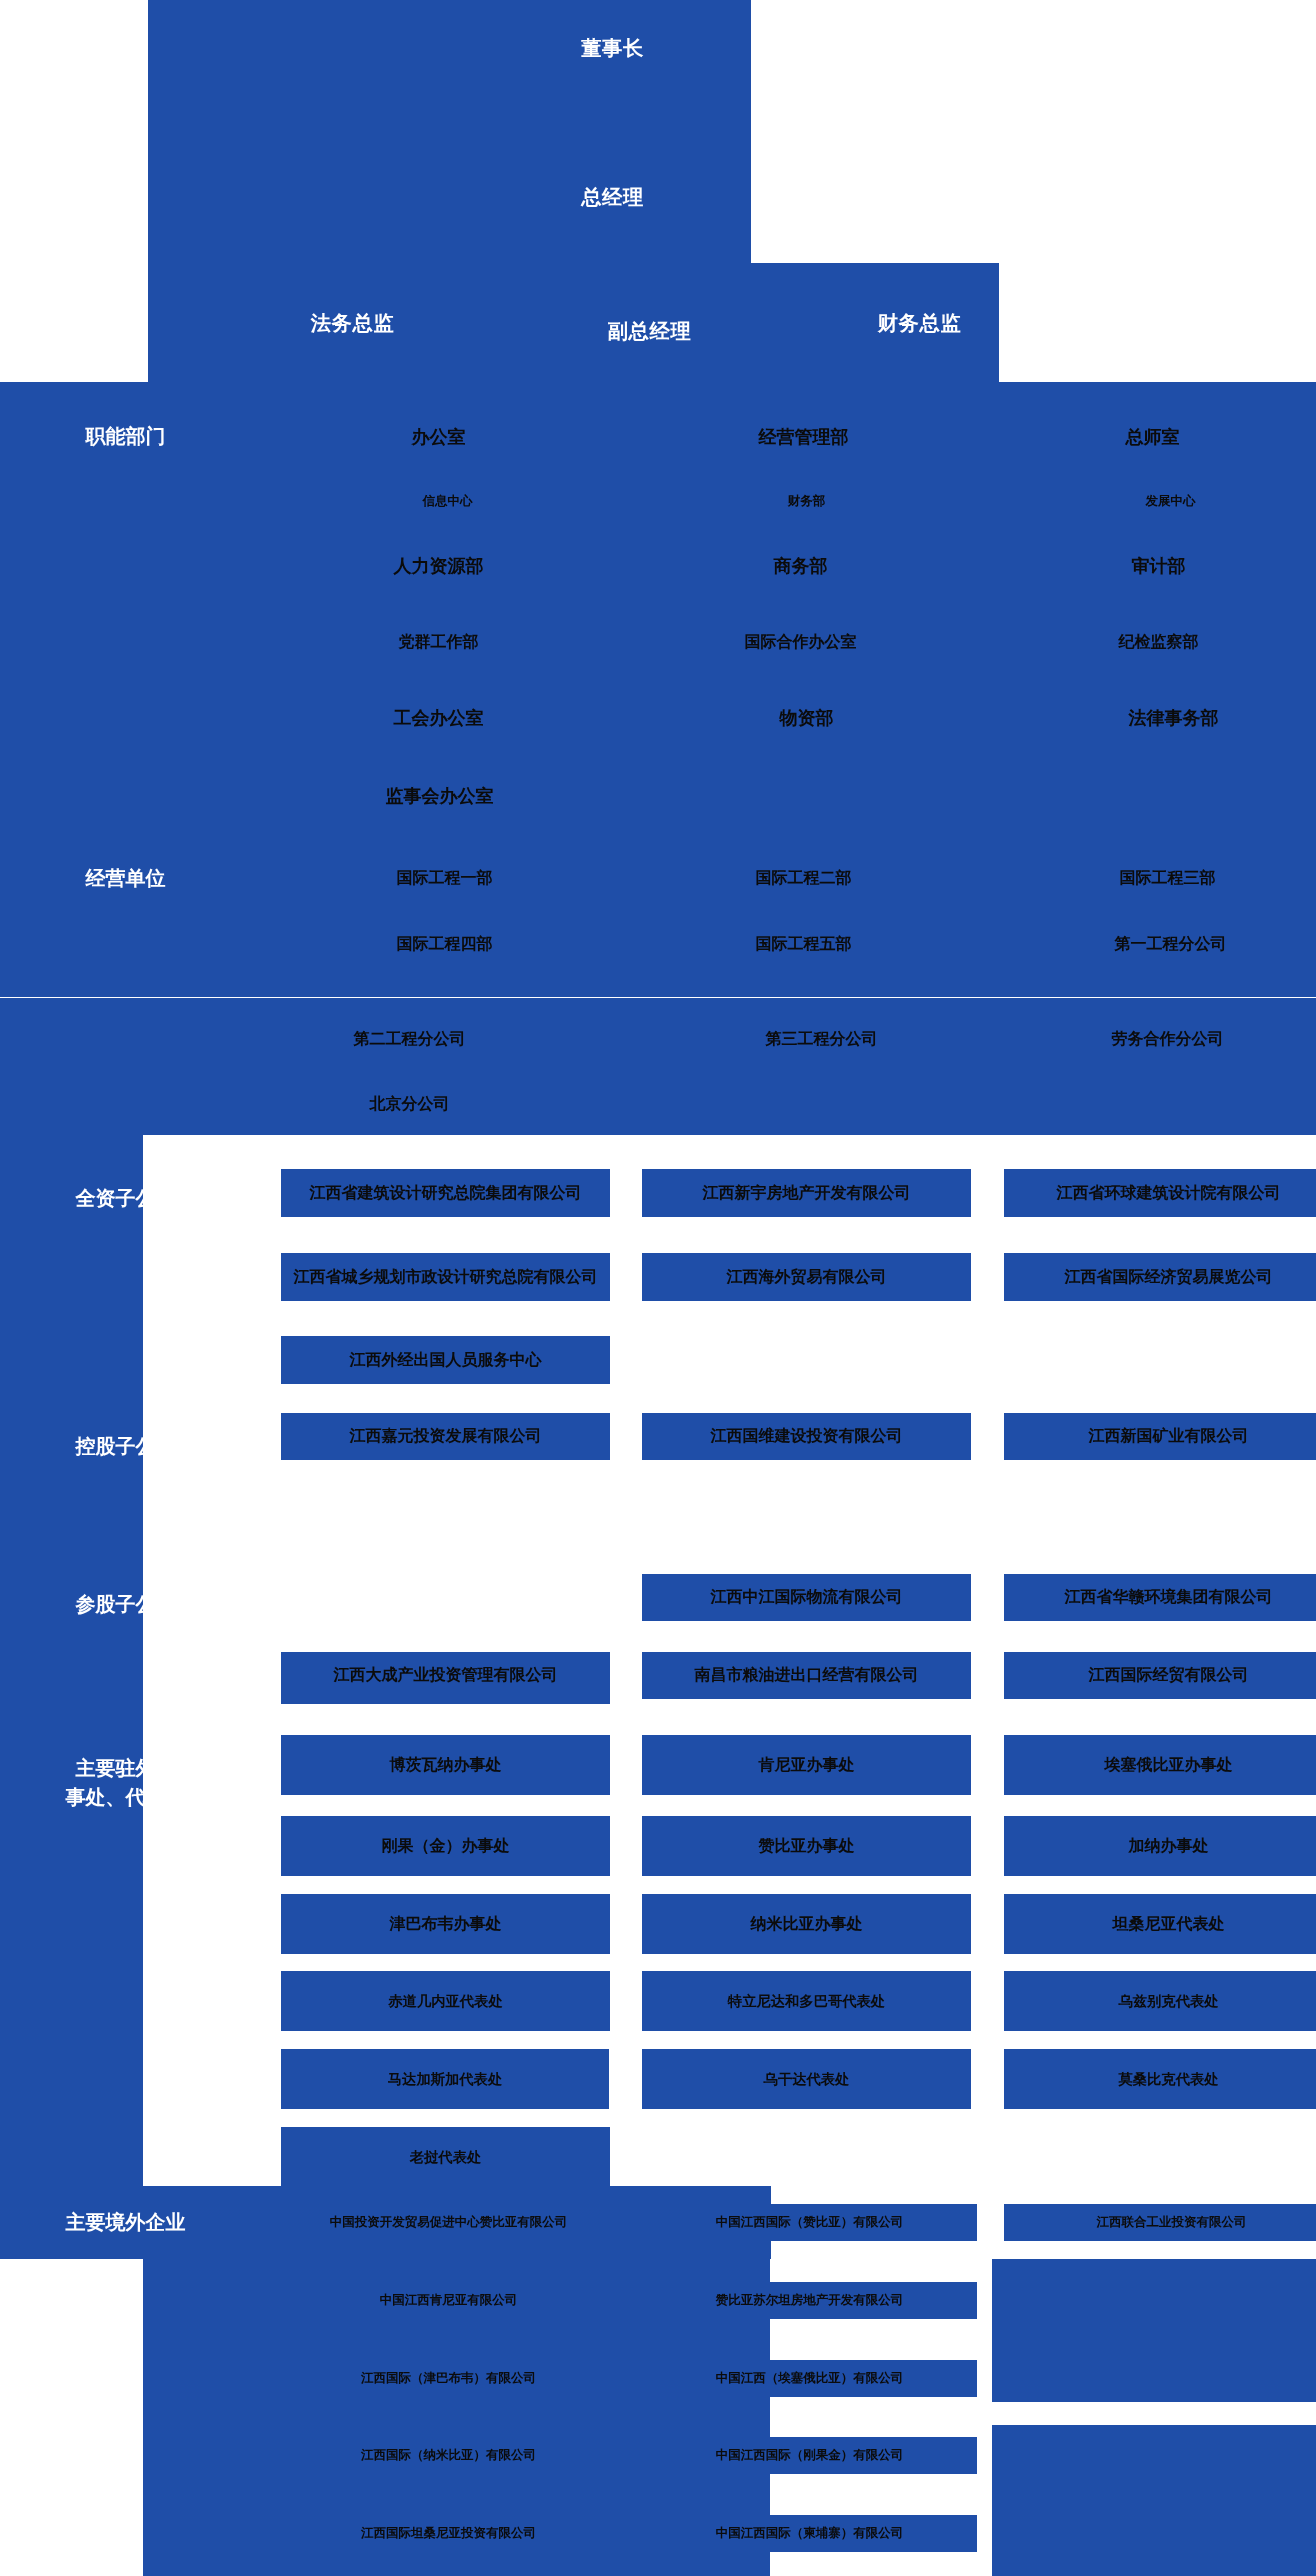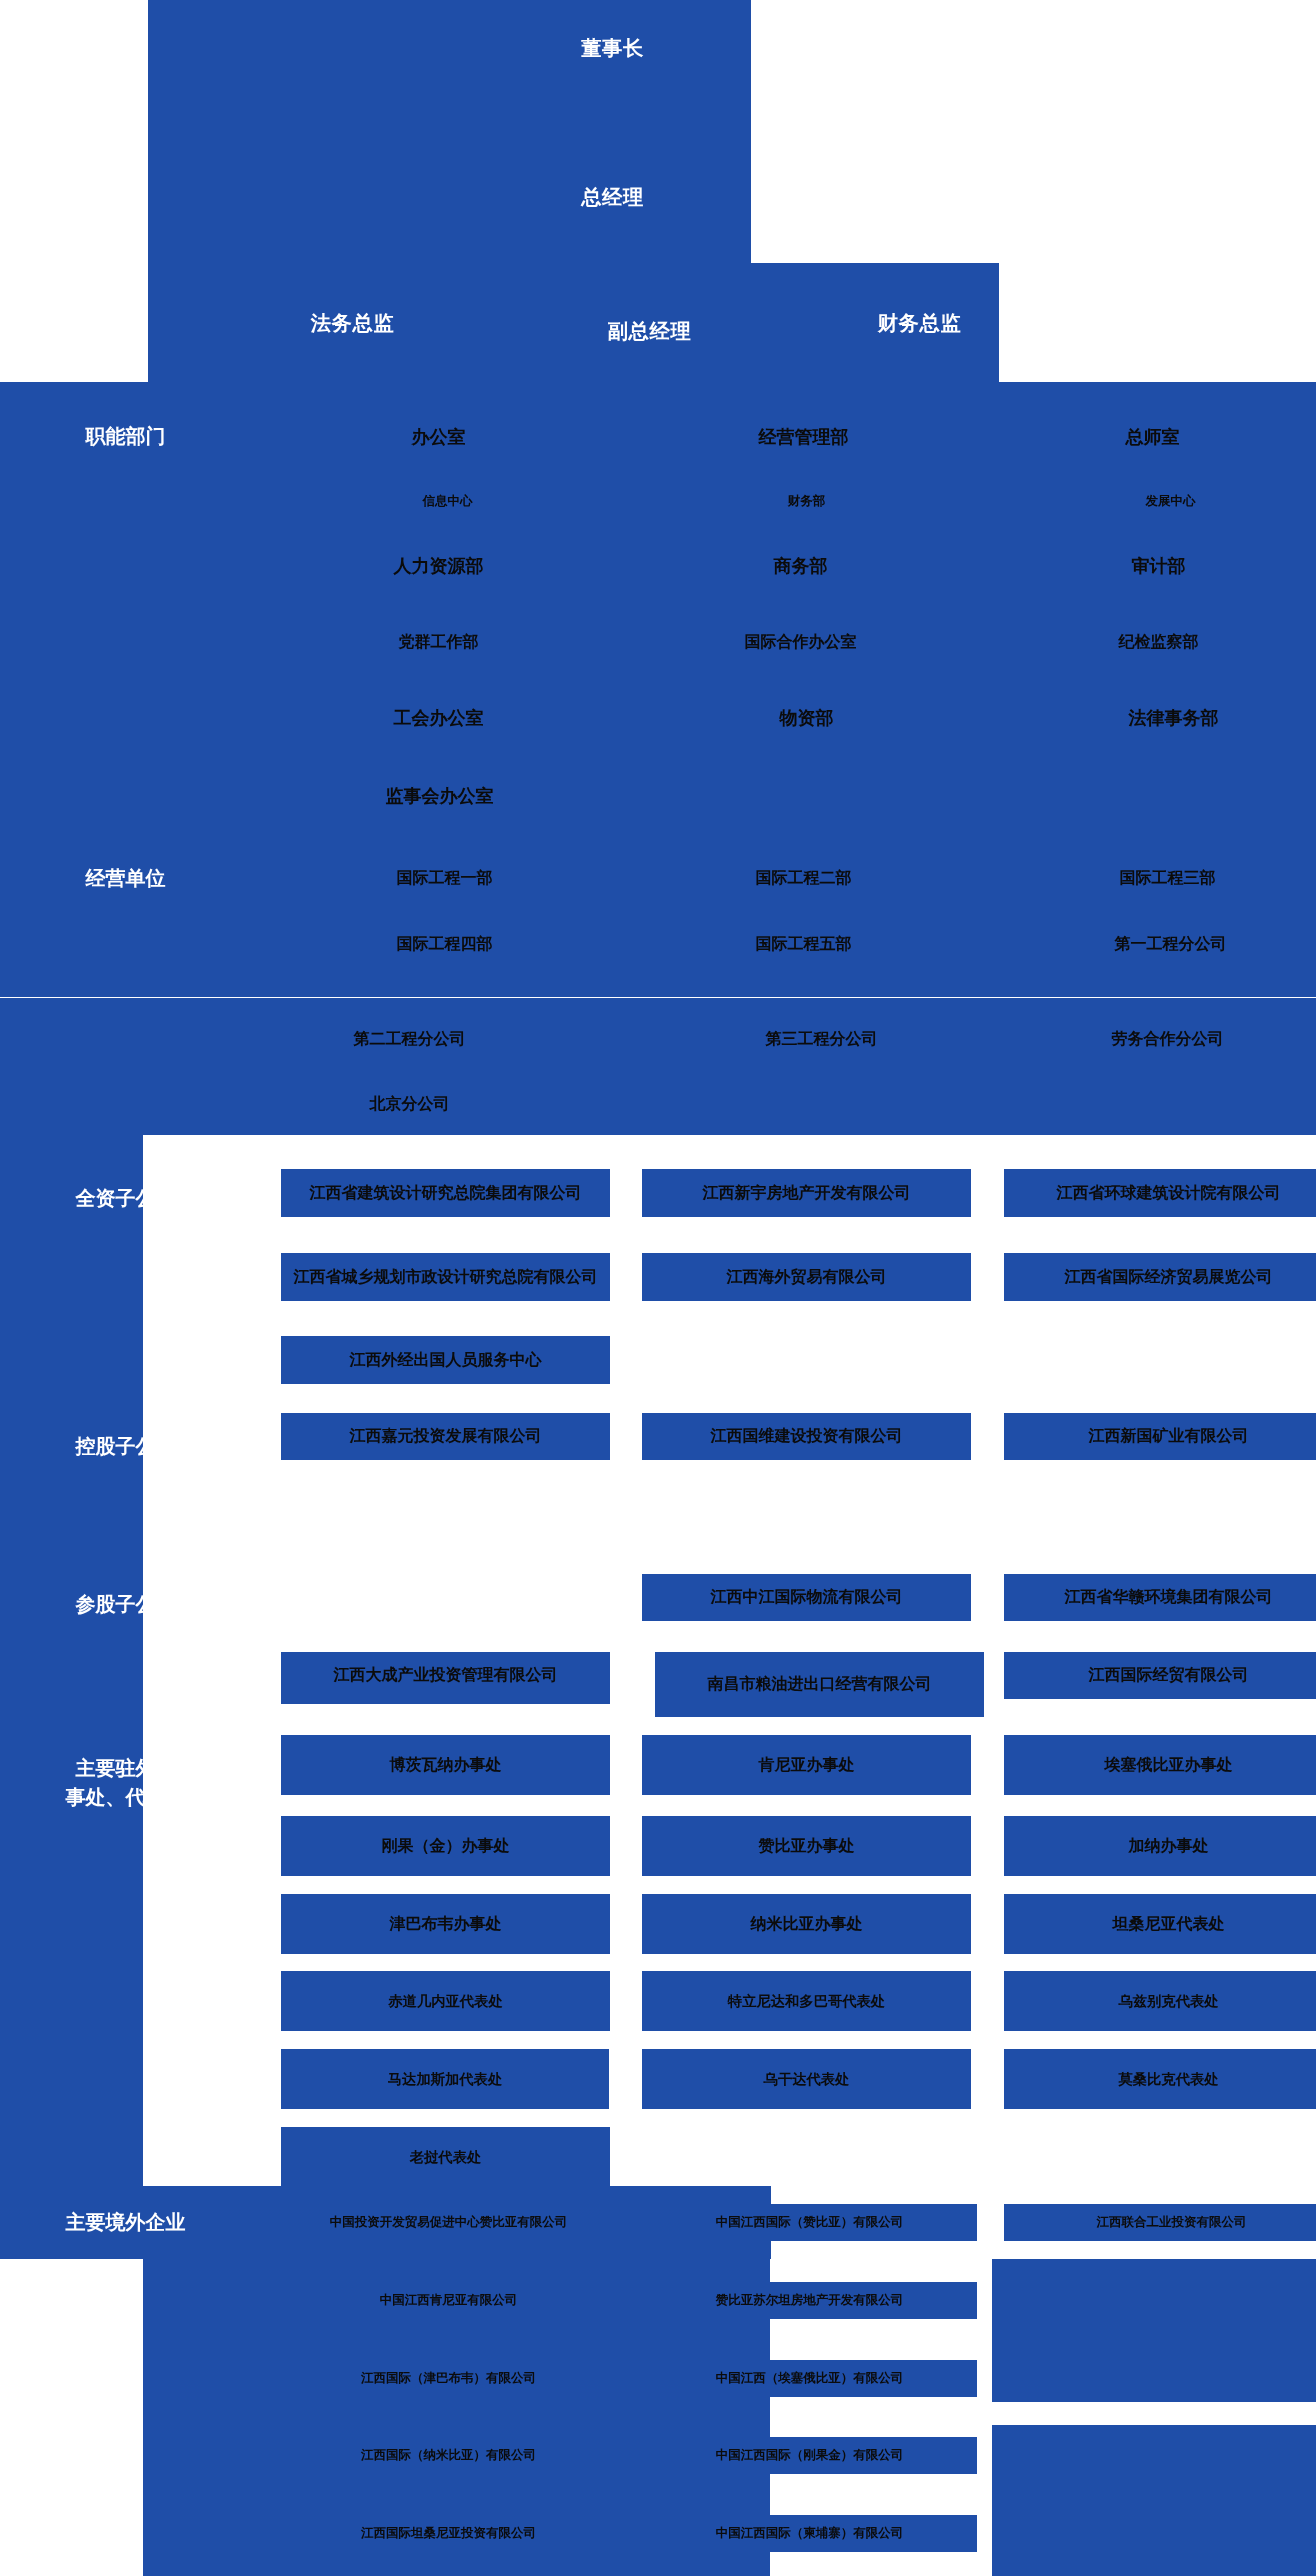--- a/index.html
+++ b/index.html
@@ -142,21 +142,21 @@
   <div class="node n-md" style="left:281px;  top:1413px; width:329px; height:47px;">江西嘉元投资发展有限公司</div>
   <div class="node n-md" style="left:642px; top:1413px; width:329px; height:47px;">江西国维建设投资有限公司</div>
   <div class="node n-md" style="left:1004px; top:1413px; width:329px; height:47px;">江西新国矿业有限公司</div>
 
 
   <div class="node n-md" style="left:281px;  top:1659px; width:329px; height:45px;">江西临空中江实业发展有限公司</div>
   <div class="node n-md" style="left:642px; top:1574px; width:329px; height:47px;">江西中江国际物流有限公司</div>
   <div class="node n-md" style="left:1004px; top:1574px; width:329px; height:47px;">江西省华赣环境集团有限公司</div>
 
   <div class="node n-md" style="left:281px;  top:1652px; width:329px; height:47px;">江西大成产业投资管理有限公司</div>
-  <div class="node n-md" style="left:642px; top:1652px; width:329px; height:65px;margin-left:13px;">南昌市粮油进出口经营有限公司</div>
+  <div class="node n-md" style="left:642px; top:1652px; width:329px; height:47px;">南昌市粮油进出口经营有限公司</div>
   <div class="node n-md" style="left:1004px; top:1652px; width:329px; height:47px;">江西国际经贸有限公司</div>
 
   <div class="node n-md" style="left:281px;  top:1735px; width:329px; height:60px;">博茨瓦纳办事处</div>
   <div class="node n-md" style="left:642px; top:1735px; width:329px; height:60px;">肯尼亚办事处</div>
   <div class="node n-md" style="left:1004px; top:1735px; width:329px; height:60px;">埃塞俄比亚办事处</div>
 
   <div class="node n-md" style="left:281px;  top:1816px; width:329px; height:60px;">刚果（金）办事处</div>
   <div class="node n-md" style="left:642px; top:1816px; width:329px; height:60px;">赞比亚办事处</div>
   <div class="node n-md" style="left:1004px; top:1816px; width:329px; height:60px;">加纳办事处</div>
 

